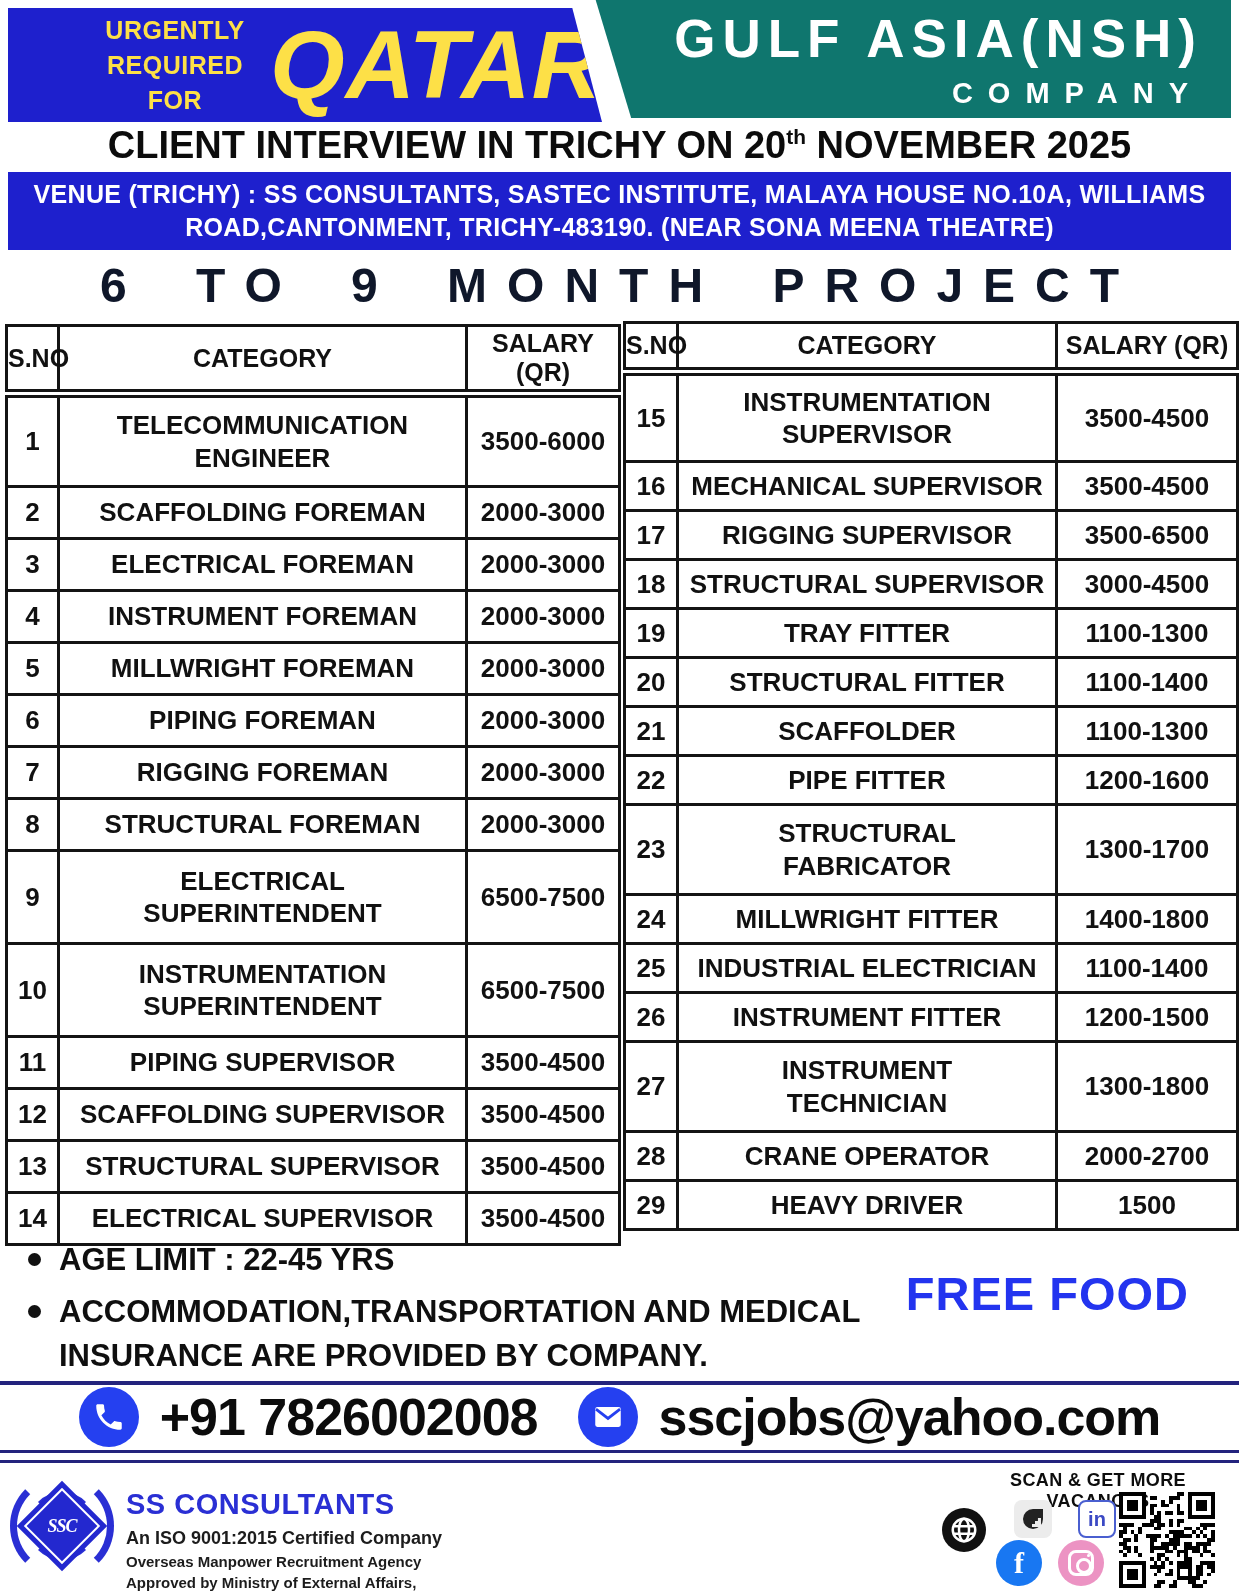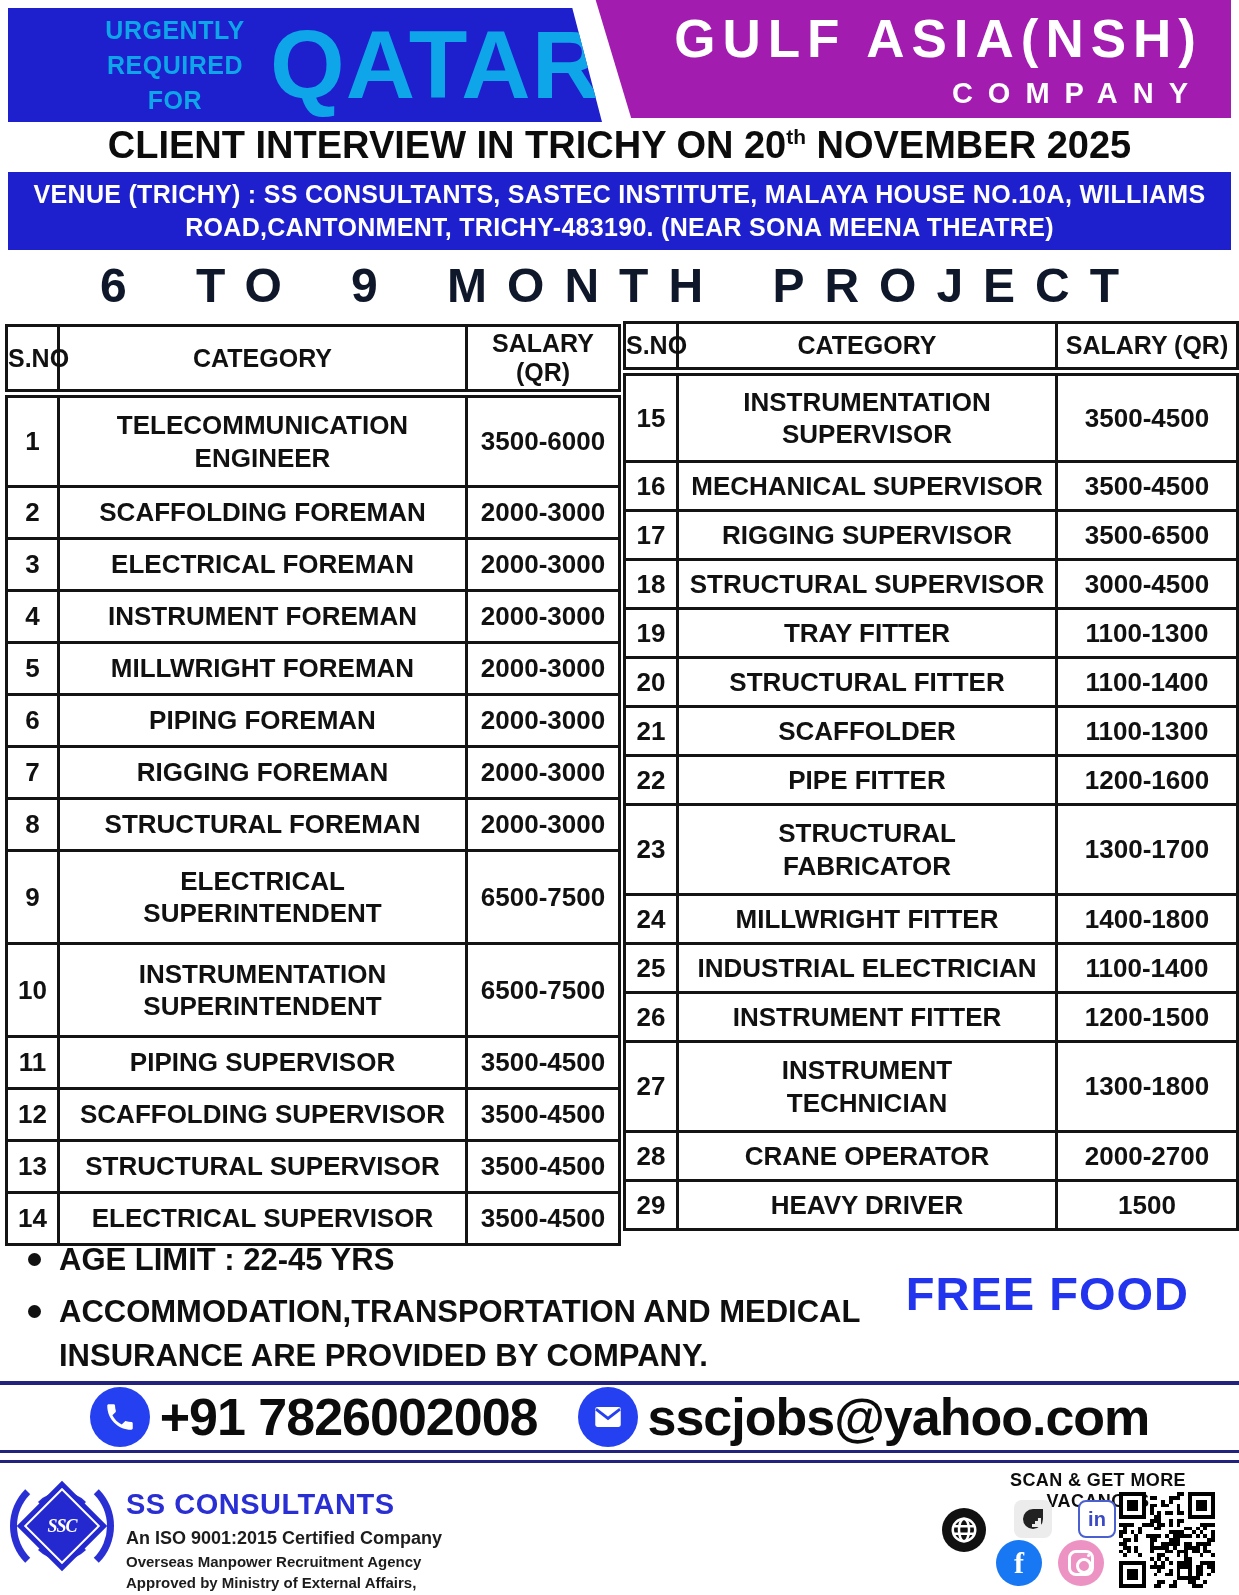--- a/index.html
+++ b/index.html
@@ -2,29 +2,29 @@
 <html><head>
 <meta charset="utf-8">
 <style>
   * { margin:0; padding:0; box-sizing:border-box; }
   body { background:#ffffff; font-family:"Liberation Sans", sans-serif; }
   .canvas { position:relative; width:1239px; height:1595px; background:#ffffff; overflow:hidden; }
 
   
   .hdr-left {
     position:absolute; left:8px; top:8px; width:594px; height:114px;
-    background:#1e20cd; color:#0ea5e9;
+    background:#1e20cd; color:#fde047;
     clip-path:polygon(0 0, 95% 0, 100% 100%, 0 100%);
     display:flex; align-items:center; padding-left:78px;
   }
   .urgently { text-align:center; font-size:25px; font-weight:700; line-height:1.4; letter-spacing:.5px; }
-  .qatar { font-size:96px; font-weight:800; line-height:.95; margin-left:6px; letter-spacing:1px; }
+  .qatar { font-size:96px; font-weight:800; line-height:.95; margin-left:6px; letter-spacing:1px;font-style:italic; }
   .hdr-right {
     position:absolute; left:586px; top:0; width:645px; height:118px;
-    background:#a21caf; color:#fff;
+    background:#0f766e; color:#fff;
     clip-path:polygon(1.5% 0, 100% 0, 100% 100%, 7% 100%);
     display:flex; flex-direction:column; align-items:flex-end; justify-content:center;
     padding-right:28px;
   }
   .gulf { font-size:53px; font-weight:700; letter-spacing:7px; white-space:nowrap; }
   .companyw { font-size:29px; font-weight:600; letter-spacing:15px; margin-top:8px; }
 
   .dateline {
     position:absolute; top:124px; left:0; width:100%; text-align:center;
     font-size:38px; font-weight:800; color:#0c0c0c; letter-spacing:0px; white-space:nowrap;
@@ -75,21 +75,21 @@
   .rule { position:absolute; left:0; right:0; background:#23237d; }
   .rule-1 { top:1381px; height:4px; }
   .rule-2 { top:1450px; height:3px; }
   .rule-3 { top:1460px; height:3px; }
 
   
   .contactbar {
     position:absolute; top:1386px; left:0; width:100%; height:62px;
     display:flex; align-items:center; justify-content:center; gap:40px;
   }
-  .contact-group { display:flex; align-items:center; gap:10px; }
+  .contact-group { display:flex; align-items:center; gap:21px; }
   .cicon { width:60px; height:60px; border-radius:50%; background:#2540f0; display:flex; align-items:center; justify-content:center; flex:0 0 60px; }
   .contact-text { font-size:52px; font-weight:800; color:#0c0c0c; letter-spacing:-1px; white-space:nowrap; }
 
   
   .logo { position:absolute; left:10px; top:1474px; width:104px; height:104px; }
   .arc { position:absolute; inset:0; border:7px solid transparent; border-radius:50%; }
   .arc.l { border-left-color:#2a2fd4; }
   .arc.r { border-right-color:#2a2fd4; }
   .arc.t, .arc.b { inset:18px; border-width:6px; }
   .arc.t { border-top-color:#2a2fd4; }

